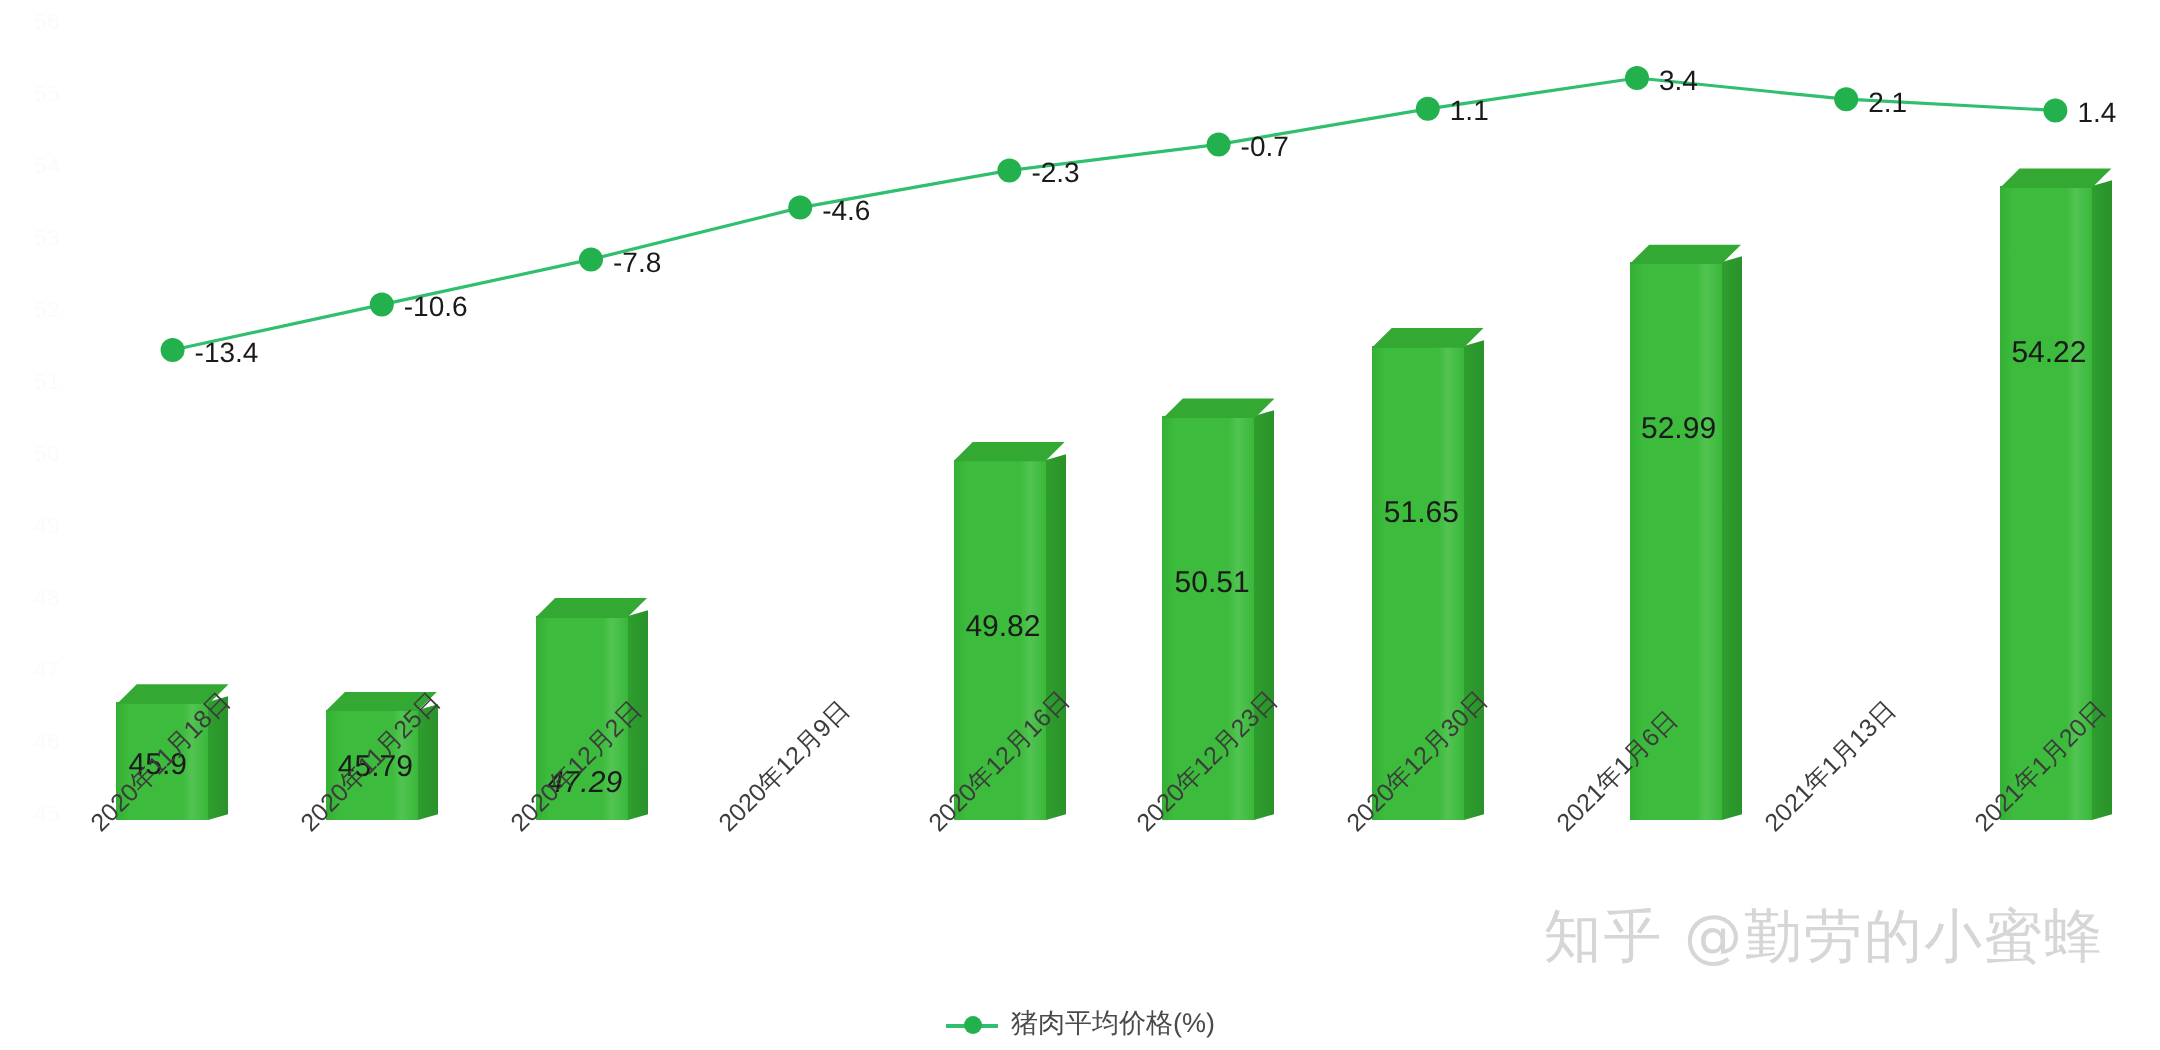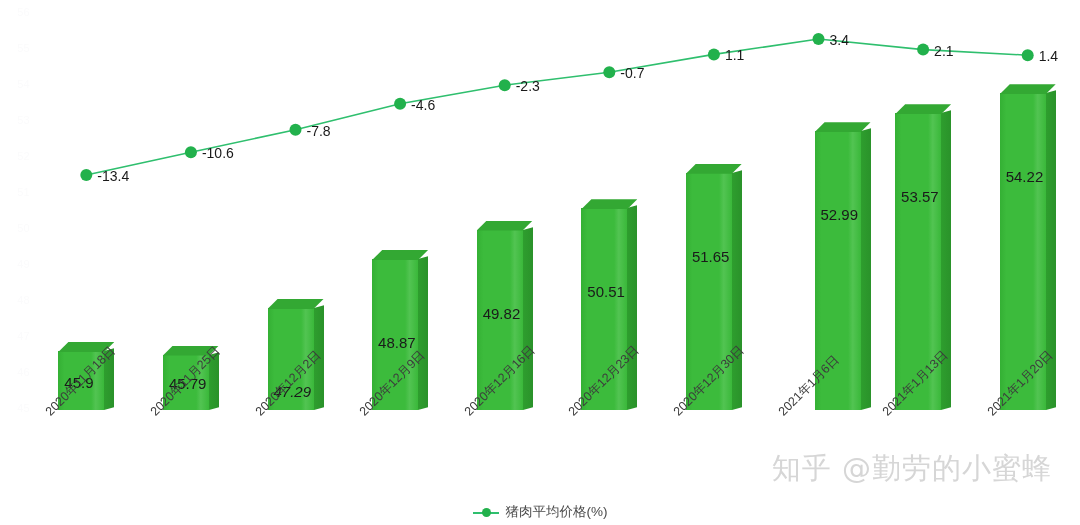--- a/index.html
+++ b/index.html
@@ -136,28 +136,20 @@
           <div class="bar-label" style="bottom: 17.745px;">45.79</div>
         </div>
         <div class="bar-slot" style="left: 233.5px; height: 101.99px; font-style: italic;">
           <div class="bar3d">
             <div class="bar-side"></div>
             <div class="bar-front"></div>
             <div class="bar-top2"></div>
           </div>
           <div class="bar-label" style="bottom: 9.99px;">47.29</div>
         </div>
-        <div class="bar-slot" style="left: 338.1px; height: 150.97px;">
-          <div class="bar3d">
-            <div class="bar-side"></div>
-            <div class="bar-front"></div>
-            <div class="bar-top2"></div>
-          </div>
-          <div class="bar-label" style="bottom: 58.97px;">48.87</div>
-        </div>
         <div class="bar-slot" style="left: 442.7px; height: 180.42px;">
           <div class="bar3d">
             <div class="bar-side"></div>
             <div class="bar-front"></div>
             <div class="bar-top2"></div>
           </div>
           <div class="bar-label" style="bottom: 88.42px;">49.82</div>
         </div>
         <div class="bar-slot" style="left: 547.3px; height: 201.81px;">
           <div class="bar3d">
@@ -175,28 +167,20 @@
           </div>
           <div class="bar-label" style="bottom: 145.15px;">51.65</div>
         </div>
         <div class="bar-slot" style="left: 756.5px; height: 278.69px; margin-left: 24px;">
           <div class="bar3d">
             <div class="bar-side"></div>
             <div class="bar-front"></div>
             <div class="bar-top2"></div>
           </div>
           <div class="bar-label" style="bottom: 186.69px;">52.99</div>
-        </div>
-        <div class="bar-slot" style="left: 861.1px; height: 296.67px;">
-          <div class="bar3d">
-            <div class="bar-side"></div>
-            <div class="bar-front"></div>
-            <div class="bar-top2"></div>
-          </div>
-          <div class="bar-label" style="bottom: 204.67px;">53.57</div>
         </div>
         <div class="bar-slot" style="left: 965.7px; height: 316.82px;">
           <div class="bar3d">
             <div class="bar-side"></div>
             <div class="bar-front"></div>
             <div class="bar-top2"></div>
           </div>
           <div class="bar-label" style="bottom: 224.82px;">54.22</div>
         </div>
       </div>

